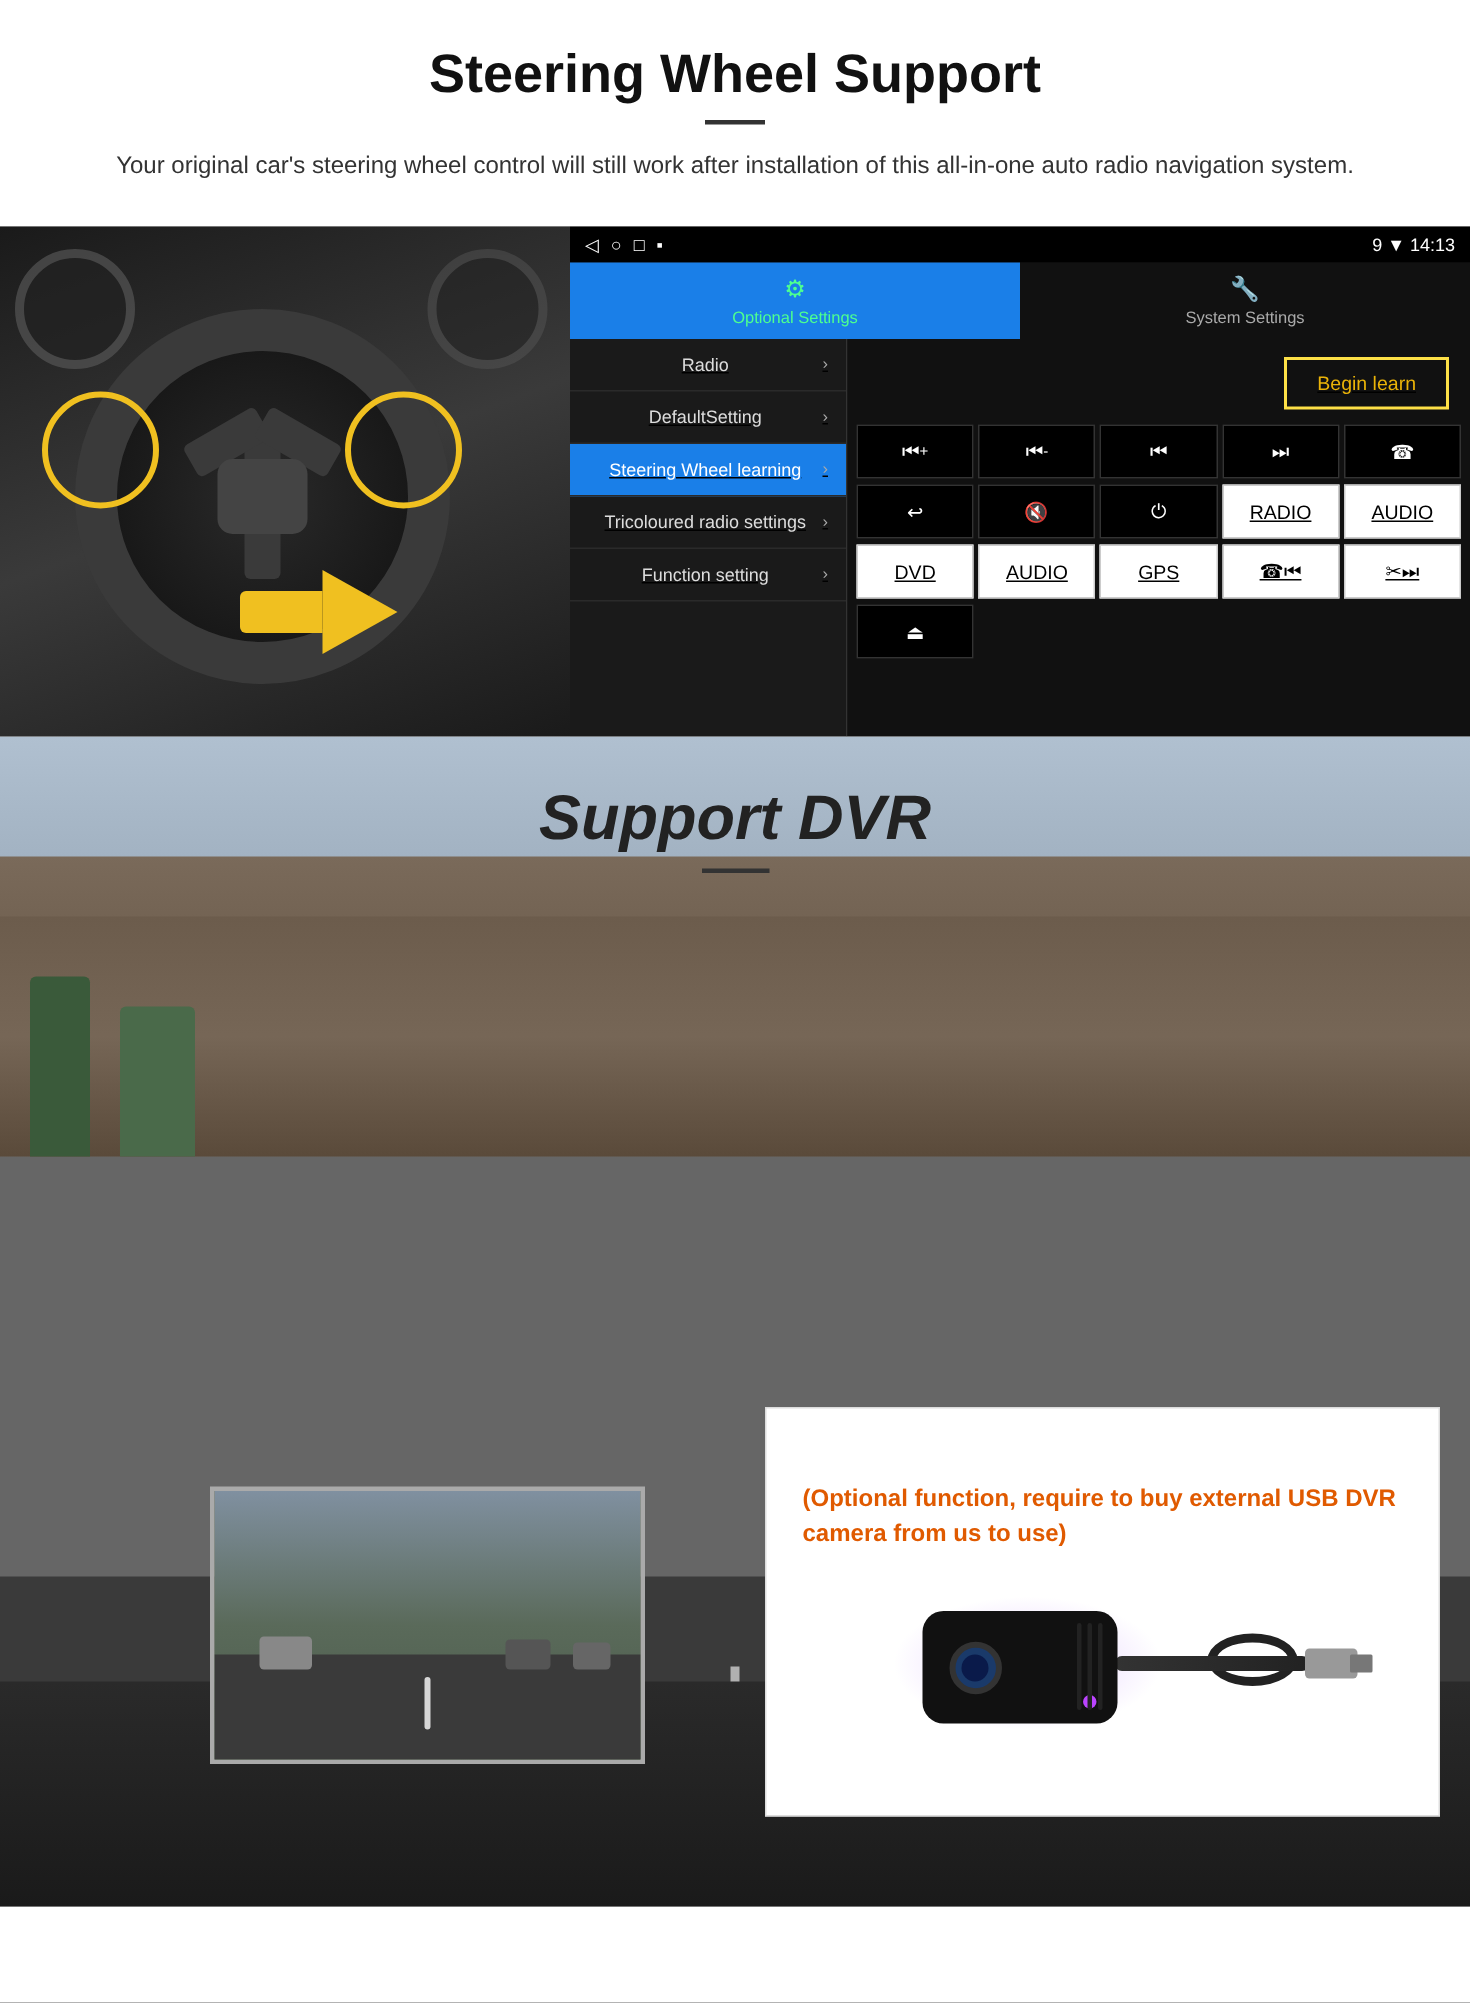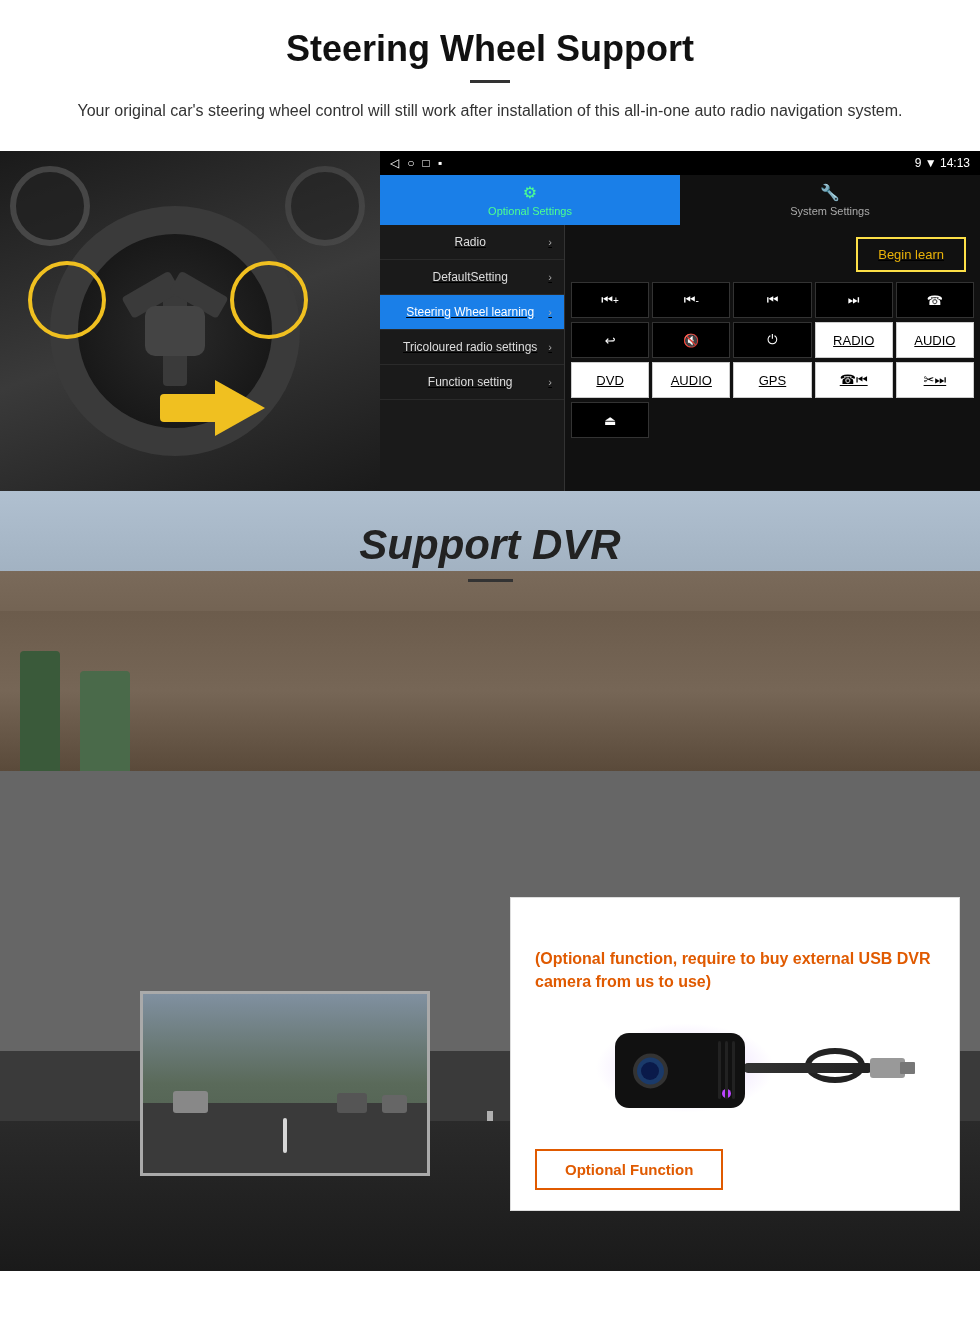--- a/index.html
+++ b/index.html
@@ -467,15 +467,14 @@
       </div>
 
       <div style="position:absolute;left:208px;top:60px;width:130px;height:10px;background:linear-gradient(to right,#333,#222);border-radius:5px;z-index:1;"></div>
 
       <div style="position:absolute;left:270px;top:45px;width:60px;height:35px;border:6px solid #222;border-radius:50%;z-index:0;"></div>
 
       <div style="position:absolute;right:30px;top:55px;width:35px;height:20px;background:#999;border-radius:3px;z-index:3;"></div>
       <div style="position:absolute;right:20px;top:59px;width:15px;height:12px;background:#777;border-radius:1px;z-index:4;"></div>
     </div>
 
-    <button class="optional-btn">Optional Function</button>
   </div>
 </div>
 
 </body></html>

